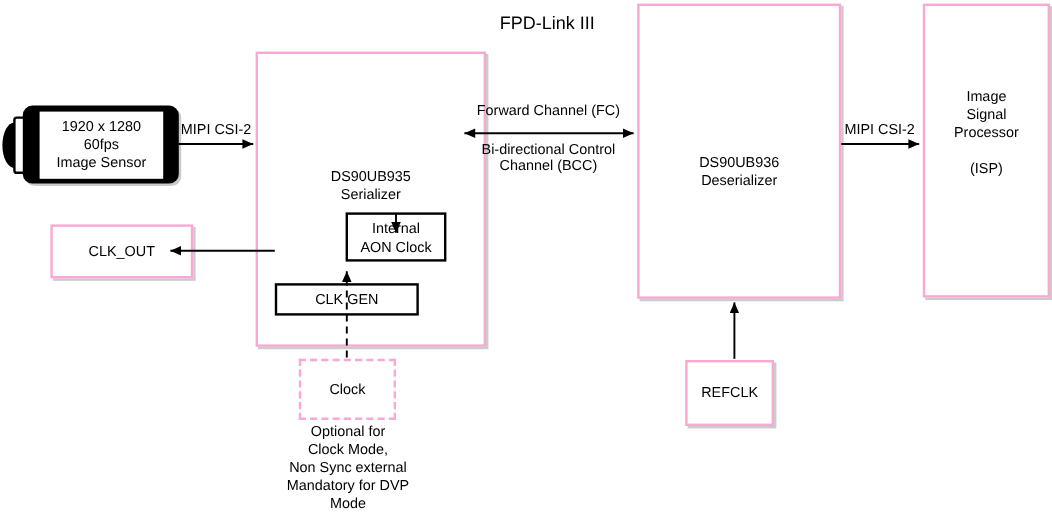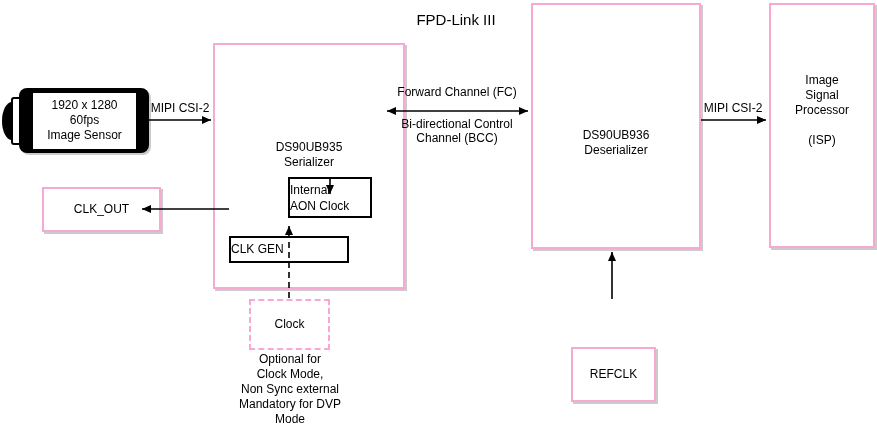--- a/index.html
+++ b/index.html
@@ -90,20 +90,21 @@
     width: 12px;
     height: 38px;
     background: #000;
     border-radius: 10px 2px 2px 10px / 19px 2px 2px 19px;
   }
   .inner-box {
     position: absolute;
     border: 2px solid #000;
     background: #fff;
     box-sizing: border-box;
+    text-align: center;
     font-size: 12px;
   }
   .dashed { border-style: dashed; box-shadow: none; }
   svg.overlay {
     position: absolute;
     left: 0; top: 0;
     width: 877px;
     height: 428px;
     pointer-events: none;
   }
@@ -165,21 +166,21 @@
     <div class="block-title" style="top:16px;">Clock</div>
   </div>
   <div class="lbl lbl-multiline" style="left:199px; top:352px; width:182px; line-height:15px;">
     <div>Optional for</div>
     <div>Clock Mode,</div>
     <div>Non Sync external</div>
     <div>Mandatory for DVP</div>
     <div>Mode</div>
   </div>
 
-  <div class="block" style="left:571px; top:300px; width:85px; height:55px;margin-top:47px;">
+  <div class="block" style="left:571px; top:300px; width:74px; height:55px;">
     <div class="block-title" style="top:18px;">REFCLK</div>
   </div>
 
   <div class="lbl" style="left:146px; top:101px; width:68px;">MIPI CSI-2</div>
   <div class="lbl" style="left:386px; top:85px; width:142px;">Forward Channel (FC)</div>
   <div class="lbl lbl-multiline" style="left:386px; top:117px; width:142px;text-align:center;">
     <div>Bi-directional Control</div>
     <div>Channel (BCC)</div>
   </div>
   <div class="lbl" style="left:699px; top:101px; width:68px;">MIPI CSI-2</div>

